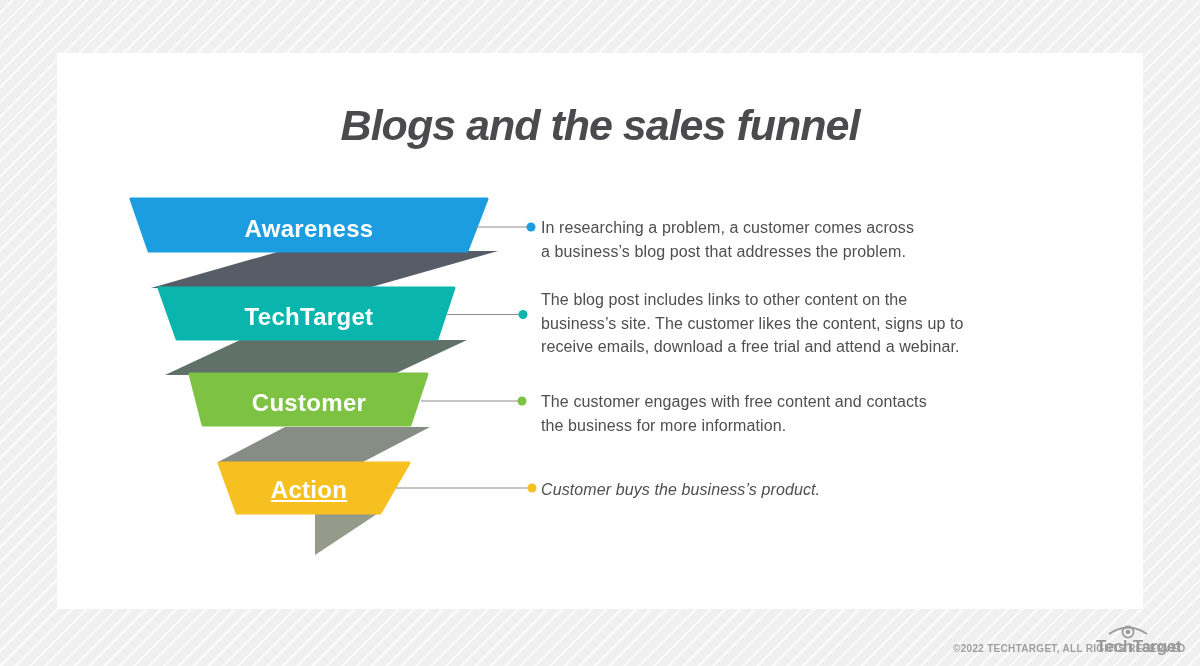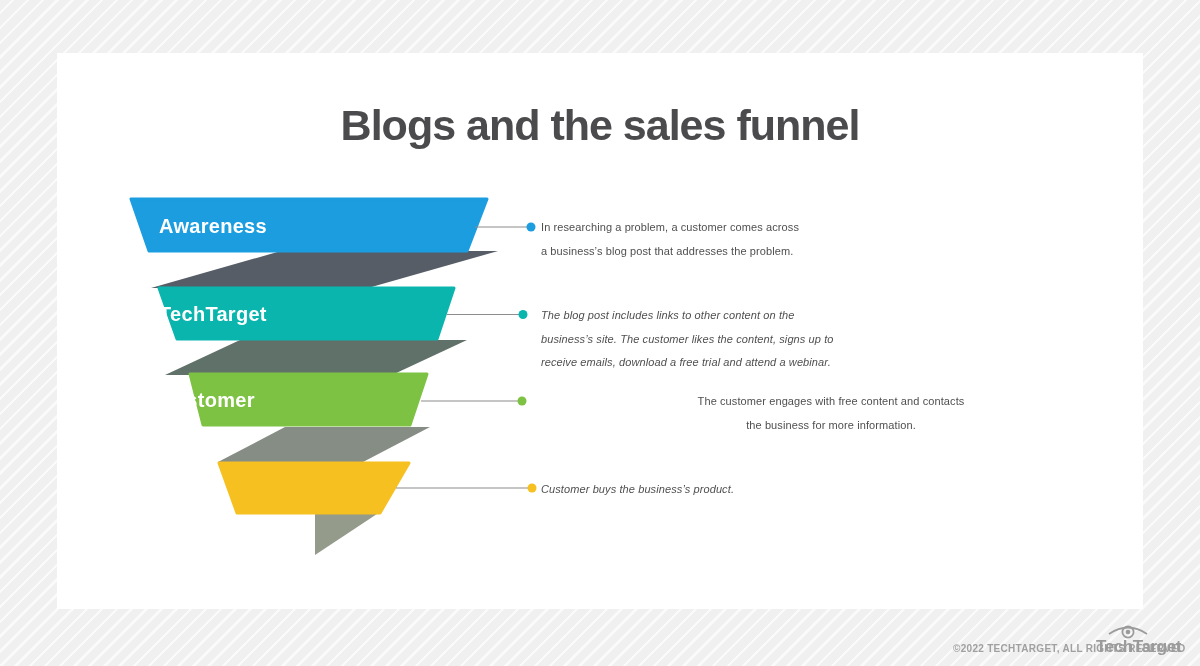--- a/index.html
+++ b/index.html
@@ -12,29 +12,30 @@
   }
   .card {
     position:absolute; left:57px; top:53px; width:1086px; height:556px;
     background:#ffffff;
   }
   .title {
     position:absolute; left:57px; top:101px; width:1086px;
     text-align:center;
     font-size:43px; font-weight:bold; letter-spacing:-1px;
     color:#4b4b4d;
+    font-style:italic;
   }
   svg.funnel { position:absolute; left:0; top:0; width:1200px; height:666px; }
   .stage-label {
-    position:absolute; width:300px; 
-    color:#ffffff; font-size:20px; font-weight:bold; letter-spacing:0.3px;
+    position:absolute; width:300px; text-align:center;
+    color:#ffffff; font-size:24px; font-weight:bold; letter-spacing:0.3px;
   }
   .stage-desc {
     position:absolute; left:541px; width:580px;
-    color:#4f4f51; font-size:11px; line-height:23.5px;
+    color:#4f4f51; font-size:16px; line-height:23.5px;
     white-space:pre-line; letter-spacing:0.1px;
   }
   .copyright {
     position:absolute; left:953px; top:643px;
     font-size:10px; color:#a0a0a0; letter-spacing:0.3px; font-weight:bold;
   }
   .brand {
     position:absolute; left:1096px; top:637px;
     font-size:17px; font-weight:bold; color:#9b9b9b; letter-spacing:-0.4px;
   }
@@ -67,28 +68,28 @@
   </g>
   <circle cx="531" cy="227" r="4.5" fill="#1b9de0"></circle>
   <circle cx="523" cy="314.5" r="4.5" fill="#0ab5ae"></circle>
   <circle cx="522" cy="401" r="4.5" fill="#7dc242"></circle>
   <circle cx="532" cy="488" r="4.5" fill="#f6c020"></circle>
 </svg>
 
 <div class="stage-label" style="left:159px; top:215px;">Awareness</div>
 <div class="stage-label" style="left:159px; top:303px;">TechTarget</div>
 <div class="stage-label" style="left:159px; top:389px;">Customer</div>
-<div class="stage-label" style="left:159px; top:504px;">Action</div>
+<div class="stage-label" style="left:159px; top:476px;text-decoration:underline;">Action</div>
 
 <div class="stage-desc" style="top:216px;">In researching a problem, a customer comes across
 a business’s blog post that addresses the problem.</div>
-<div class="stage-desc" style="top:304px;font-style:italic;">The blog post includes links to other content on the
+<div class="stage-desc" style="top:288px;">The blog post includes links to other content on the
 business’s site. The customer likes the content, signs up to
 receive emails, download a free trial and attend a webinar.</div>
-<div class="stage-desc" style="top:390px;text-align:center;">The customer engages with free content and contacts
+<div class="stage-desc" style="top:390px;">The customer engages with free content and contacts
 the business for more information.</div>
 <div class="stage-desc" style="top:478px;font-style:italic;">Customer buys the business’s product.</div>
 
 <div class="copyright">©2022 TECHTARGET, ALL RIGHTS RESERVED</div>
 <svg class="eye" width="44" height="20" viewBox="0 0 44 20">
   <path d="M3,14 Q22,1 41,14" fill="none" stroke="#9b9b9b" stroke-width="1.8"></path>
   <circle cx="22" cy="12" r="5.6" fill="none" stroke="#9b9b9b" stroke-width="1.8"></circle>
   <circle cx="22" cy="12" r="2.3" fill="#9b9b9b"></circle>
 </svg>
 <div class="brand">TechTarget</div>

